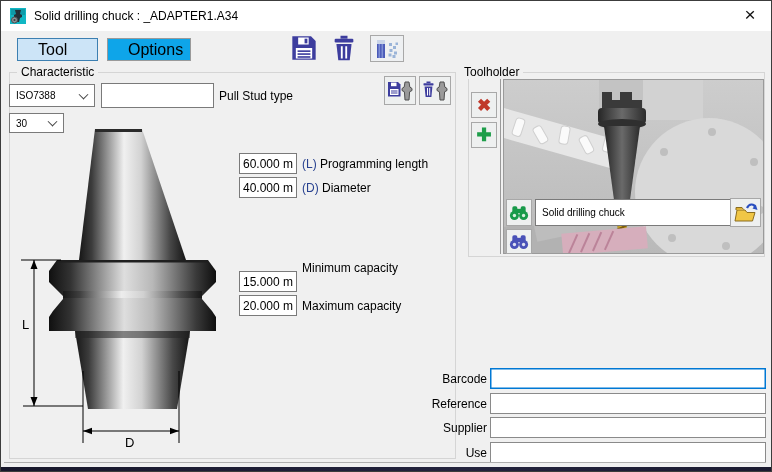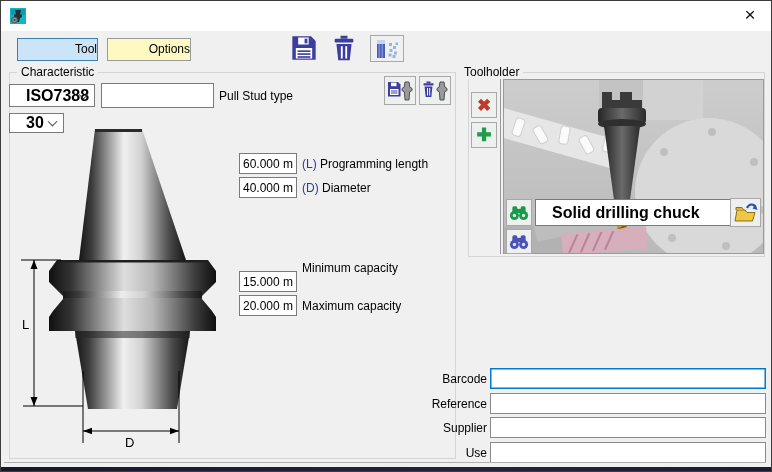--- a/index.html
+++ b/index.html
@@ -8,34 +8,34 @@
             border:1px solid #3c3c3c; overflow:hidden; font-size:12px; color:#000; }
 
   
   .titlebar { position:absolute; left:0; top:0; width:100%; height:30px; background:#ffffff; }
   .app-icon { position:absolute; left:9px; top:7px; width:16px; height:16px; }
   .title-text { position:absolute; left:33px; top:0; height:30px; line-height:30px; font-size:12px; }
   .close-btn { position:absolute; right:0; top:0; width:42px; height:30px; text-align:center;
                line-height:28px; font-size:19px; color:#111; cursor:default; }
 
   
-  .tab { position:absolute; top:37px; height:23px; text-align:right; line-height:21px; font-size:12px; }
+  .tab { position:absolute; top:37px; height:23px; text-align:left; line-height:21px; font-size:16px;padding-left:20px; }
   .tab.active { left:16px; width:81px; background:#cce4f7; border:1px solid #3c7fb1; }
-  .tab.idle   { left:106px; width:84px; background:#fef9c3; border:1px solid #9a9a9a; }
+  .tab.idle   { left:106px; width:84px; background:#0ea5e9; border:1px solid #9a9a9a; }
   .tb-icon { position:absolute; top:33px; width:28px; height:28px; }
   .tb-btn  { position:absolute; top:34px; width:34px; height:27px; background:#eef0f2;
              border:1px solid #a8a8a8; display:flex; align-items:center; justify-content:center; }
 
   
   .groupbox { position:absolute; border:1px solid #d5d5d5; }
   .group-label { position:absolute; top:64px; background:#f0f0f0; padding:0 4px; font-size:12px; }
 
   
   .combo { position:absolute; background:#fff; border:1px solid #7a7a7a; display:flex;
-           align-items:center; padding-left:16px; font-size:16px;font-weight:bold; }
+           align-items:center; padding-left:6px; font-size:10px; }
   .combo .chev { position:absolute; right:7px; top:50%; width:7px; height:7px;
                  border-right:1.4px solid #444; border-bottom:1.4px solid #444;
                  transform:translateY(-70%) rotate(45deg); }
   .tbox { position:absolute; background:#fff; border:1px solid #7a7a7a; font-size:12px;
           padding:0 3px; font-family:"Liberation Sans",sans-serif; white-space:nowrap; overflow:hidden; }
   .lbl { position:absolute; font-size:12px; white-space:nowrap; }
   .prefix { color:#27408f; }
   .sq-btn { position:absolute; background:#eef0f0; border:1px solid #a8a8a8; display:flex;
             align-items:center; justify-content:center; }
 
@@ -65,20 +65,21 @@
   <div class="titlebar">
     <span class="app-icon">
       <svg width="16" height="16" viewBox="0 0 16 16">
         <rect x="0" y="0" width="16" height="16" fill="#11b7c4"></rect>
         <rect x="1" y="1" width="14" height="6" fill="#0e9aa8"></rect>
         <polygon points="5,2 11,2 10,6 12,7 12,9 10,10 9,14 7,14 6,10 4,9 4,7 6,6" fill="#233038"></polygon>
         <circle cx="4.5" cy="12" r="3" fill="#8c9296" stroke="#4a4f52" stroke-width="1"></circle>
         <circle cx="4.5" cy="12" r="1.1" fill="#3a3f42"></circle>
       </svg>
     </span>
+    <span class="title-text">Solid drilling chuck : _ADAPTER1.A34</span>
     <span class="close-btn">×</span>
   </div>
 
   <div class="tab active">Tool</div>
   <div class="tab idle">Options</div>
 
   <span class="tb-icon" style="left:289px">
     <svg width="28" height="28" viewBox="0 0 24 24">
       <path d="M2,2 h16 l4,4 v16 h-20 z" fill="#3d3d9e"></path>
       <rect x="7" y="3" width="9" height="6" fill="#fff"></rect>

